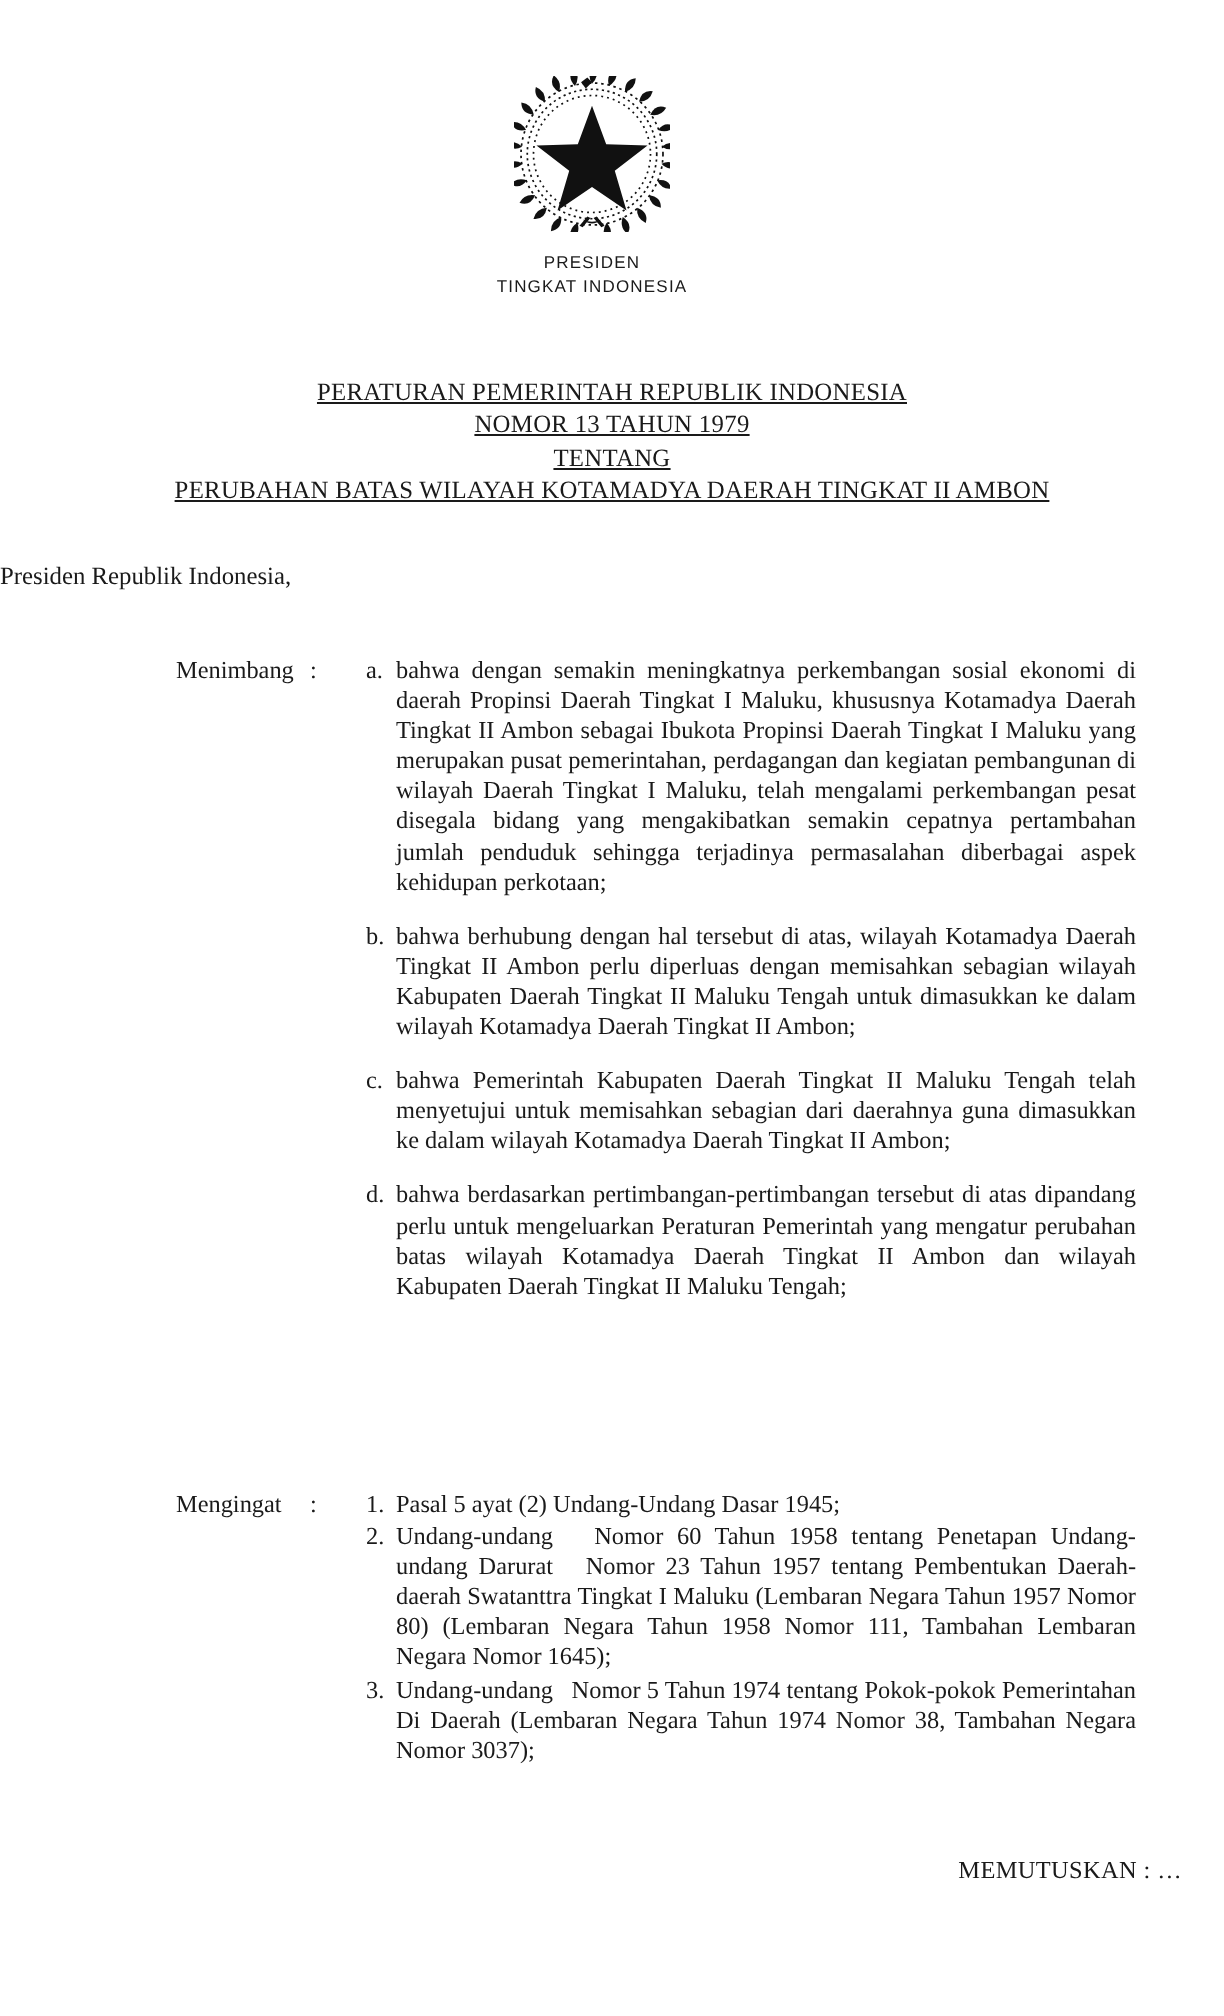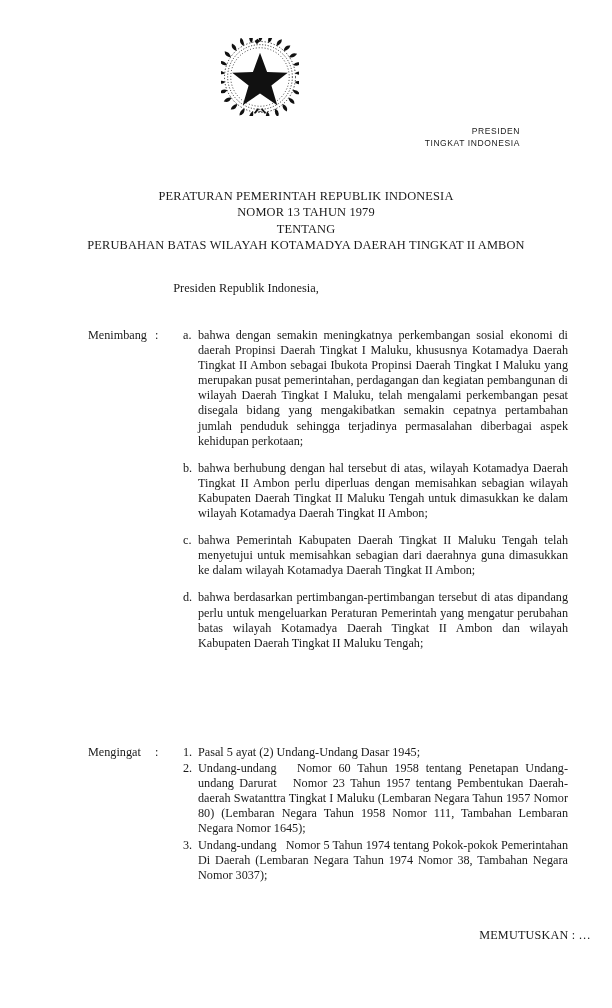--- a/index.html
+++ b/index.html
@@ -23,21 +23,22 @@
     width: 612px;
     height: 1008px;
   }
 
   
   .emblem-block {
     position: absolute;
     top: 38px;
     left: 0;
     width: 520px;
-    text-align: right;
+    text-align: center;
+    padding-left: 36px;
   }
   .emblem-svg {
     display: block;
     margin: 0 auto;
     width: 78px;
     height: 78px;
   }
   .emblem-caption {
     margin-top: 10px;
     font-family: "Liberation Sans", "DejaVu Sans", sans-serif;
@@ -51,29 +52,28 @@
   .title-block {
     position: absolute;
     top: 188px;
     left: 0;
     width: 612px;
     text-align: center;
     font-size: 12.4px;
     line-height: 16.4px;
     letter-spacing: 0.15px;
   }
-  .title-block div { white-space: nowrap; }
+  .title-block div { white-space: nowrap; text-decoration: underline; }
 
   
   .opening {
     position: absolute;
     top: 281px;
     left: 0;
     width: 492px;
-    text-align: center;
     font-size: 12.4px;
   }
 
   
   .clause {
     position: absolute;
     left: 88px;
     width: 480px;
     font-size: 12.2px;
     line-height: 15.1px;

